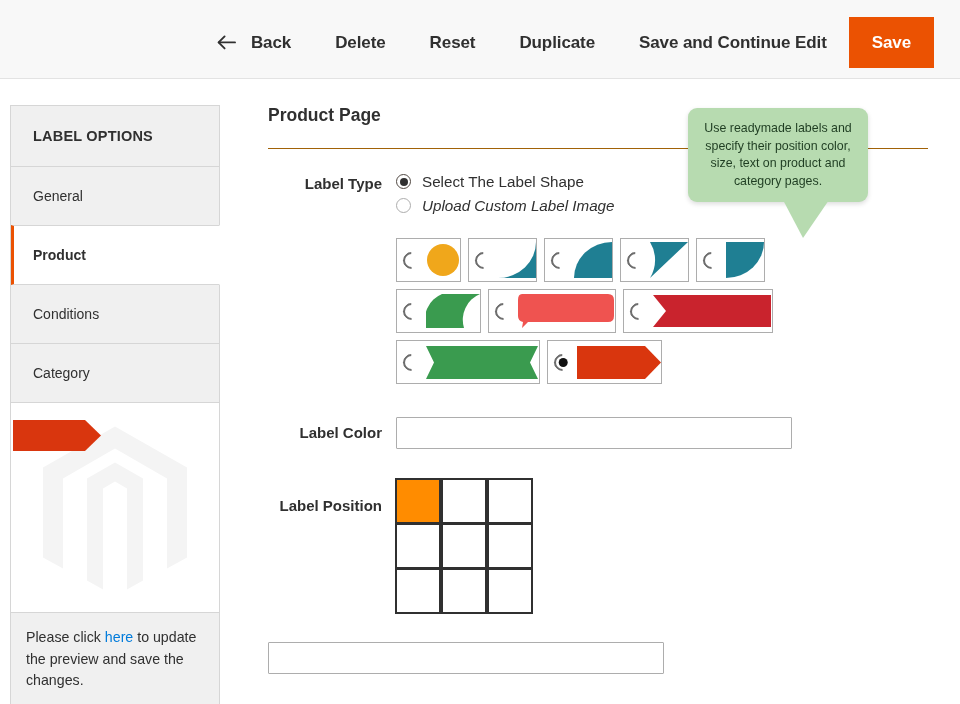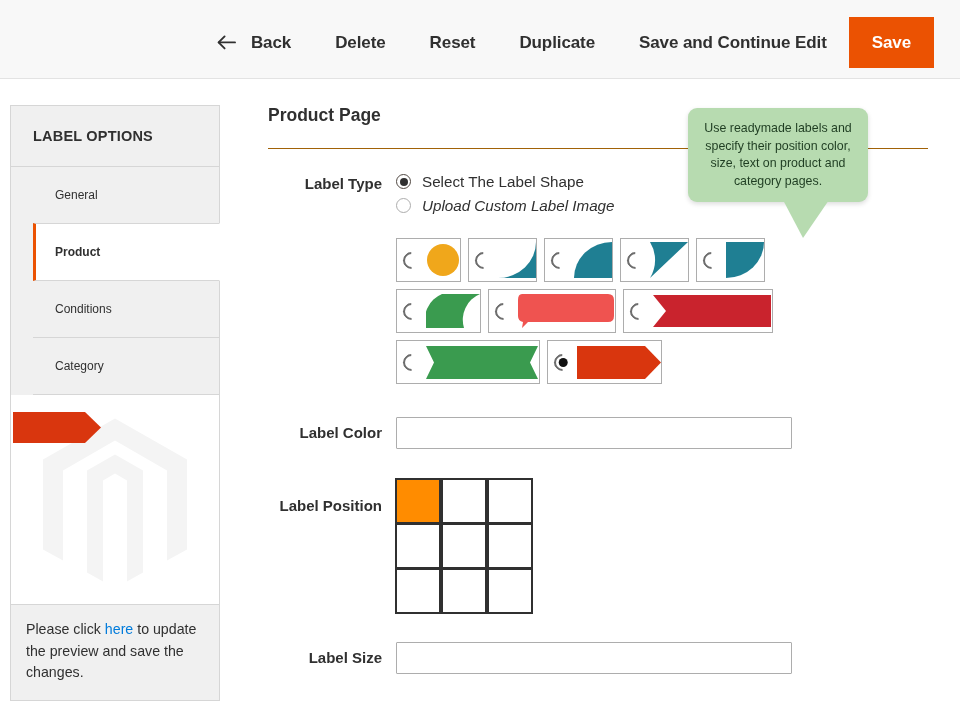--- a/index.html
+++ b/index.html
@@ -46,24 +46,24 @@
     border: 1px solid #d6d6d6;
     border-bottom: 1px solid #d6d6d6;
   }
   .sidebar-title {
     font-size: 14.5px; font-weight: bold; color: #303030;
     letter-spacing: 0.2px;
     padding: 22px 0 22px 22px;
     border-bottom: 1px solid #d6d6d6;
   }
   .nav-item {
-    font-size: 12px; color: #303030;
+    font-size: 14px; color: #303030;
     padding: 21px 0 21px 22px;
     border-bottom: 1px solid #d6d6d6;
-    cursor: pointer; position: relative; margin-left: 22px;
+    cursor: pointer; position: relative;
   }
   .nav-item.active {
     background: #ffffff; font-weight: bold;
     border-left: 3px solid #eb5202;
     padding-left: 19px;
     border-right: 1px solid #ffffff;
     margin-right: -1px;
     border-top: 1px solid #d6d6d6;
     margin-top: -1px;
   }
@@ -337,21 +337,20 @@
           <div class="pos-cell"></div>
           <div class="pos-cell"></div>
           <div class="pos-cell"></div>
           <div class="pos-cell"></div>
           <div class="pos-cell"></div>
         </div>
       </div>
     </div>
 
     <div class="field-row" style="margin-top:28px;">
-      <div class="field-label mid">Label Size</div>
       <div class="field-body">
         <input class="text-input" type="text" value="" style="">
       </div>
     </div>
 
   </div>
 
   <div class="tip tip-1">
     <span>Use readymade labels and specify their position color, size, text on product and category pages.</span>
     <svg class="tail" viewBox="0 0 46 38">

